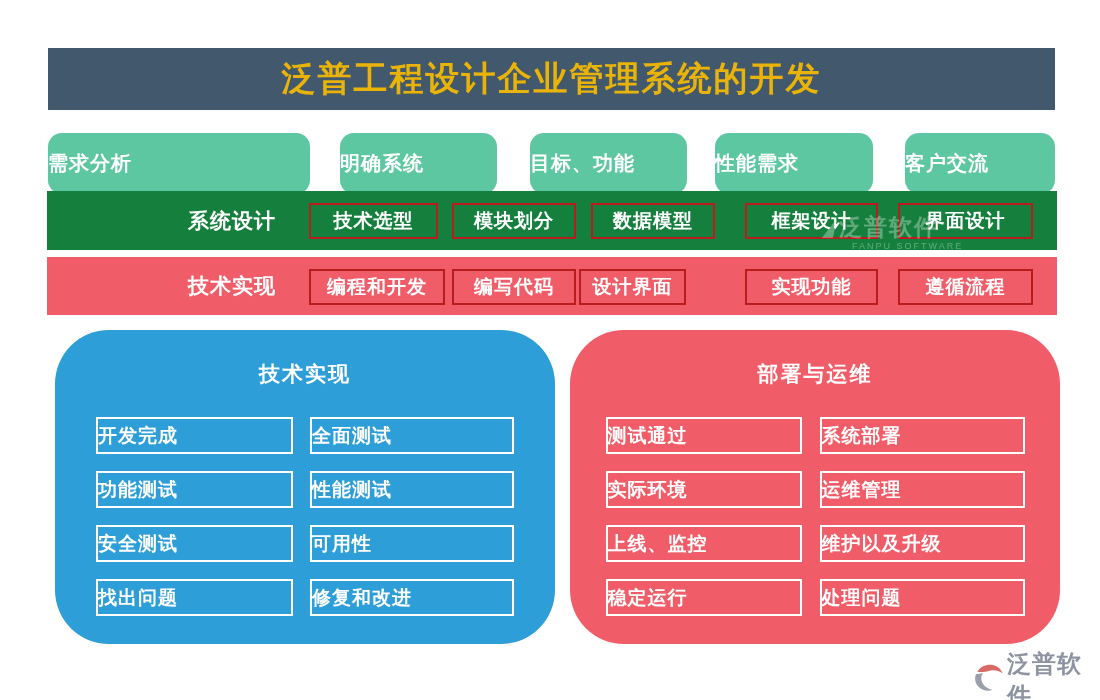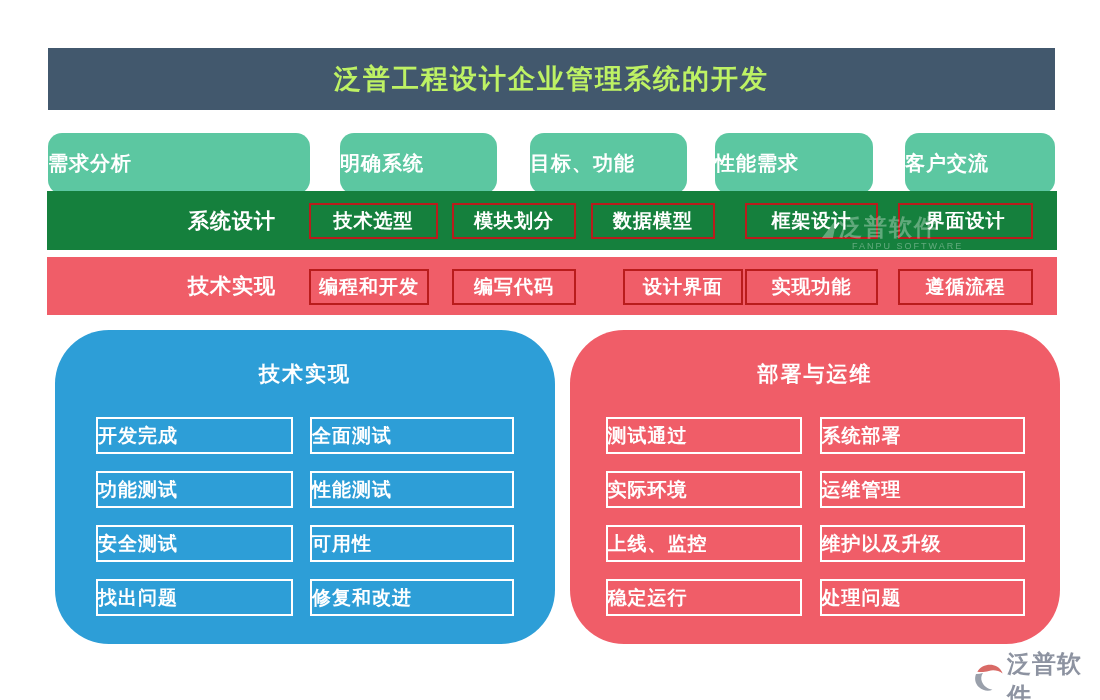--- a/index.html
+++ b/index.html
@@ -2,21 +2,21 @@
 <html><head>
 <meta charset="utf-8">
 <style>
   html,body{margin:0;padding:0;background:#ffffff;}
   body{font-family:"Liberation Sans","DejaVu Sans",sans-serif;}
   .canvas{position:relative;width:1100px;height:700px;background:#ffffff;overflow:hidden;}
 
   
   .header{position:absolute;left:48px;top:48px;width:1007px;height:62px;background:#42586d;
           display:flex;align-items:center;justify-content:center;}
-  .header .title{color:#bef264;font-size:27px;font-weight:bold;letter-spacing:2px;}
+  .header .title{color:#eab308;font-size:34px;font-weight:bold;letter-spacing:2px;}
 
   
   .phase-btn{position:absolute;top:121px;height:61px;background:#5cc7a1;border-radius:14px;
              display:flex;align-items:center;justify-content:flex-start;color:#ffffff;
              font-size:20px;font-weight:bold;letter-spacing:1px;margin-top:12px;}
 
   
   .bar{position:absolute;left:47px;width:1010px;}
   .bar-label{position:absolute;left:40px;top:0;width:290px;height:100%;display:flex;
              align-items:center;justify-content:center;color:#ffffff;font-size:21px;
@@ -90,27 +90,27 @@
     <div class="outline-btn" style="left:698px;width:133px;">
         <span>框架设计</span>
       </div>
     <div class="outline-btn" style="left:851px;width:135px;">
         <span>界面设计</span>
       </div>
   </div>
 
   <div class="bar bar-red">
     <span class="bar-label">技术实现</span>
-    <div class="outline-btn" style="left:262px;width:120px;">
+    <div class="outline-btn" style="left:262px;width:136px;">
         <span>编程和开发</span>
       </div>
     <div class="outline-btn" style="left:405px;width:124px;">
         <span>编写代码</span>
       </div>
-    <div class="outline-btn" style="left:576px;width:120px;">
+    <div class="outline-btn" style="left:532px;width:107px;">
         <span>设计界面</span>
       </div>
     <div class="outline-btn" style="left:698px;width:133px;">
         <span>实现功能</span>
       </div>
     <div class="outline-btn" style="left:851px;width:135px;">
         <span>遵循流程</span>
       </div>
   </div>
 

